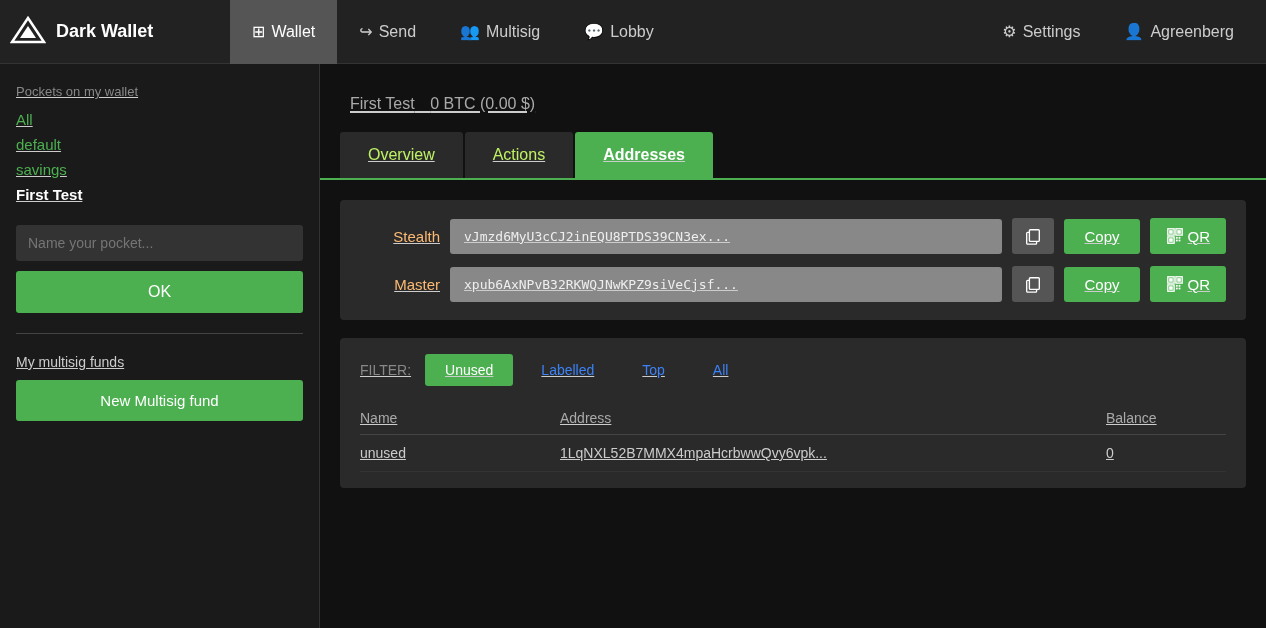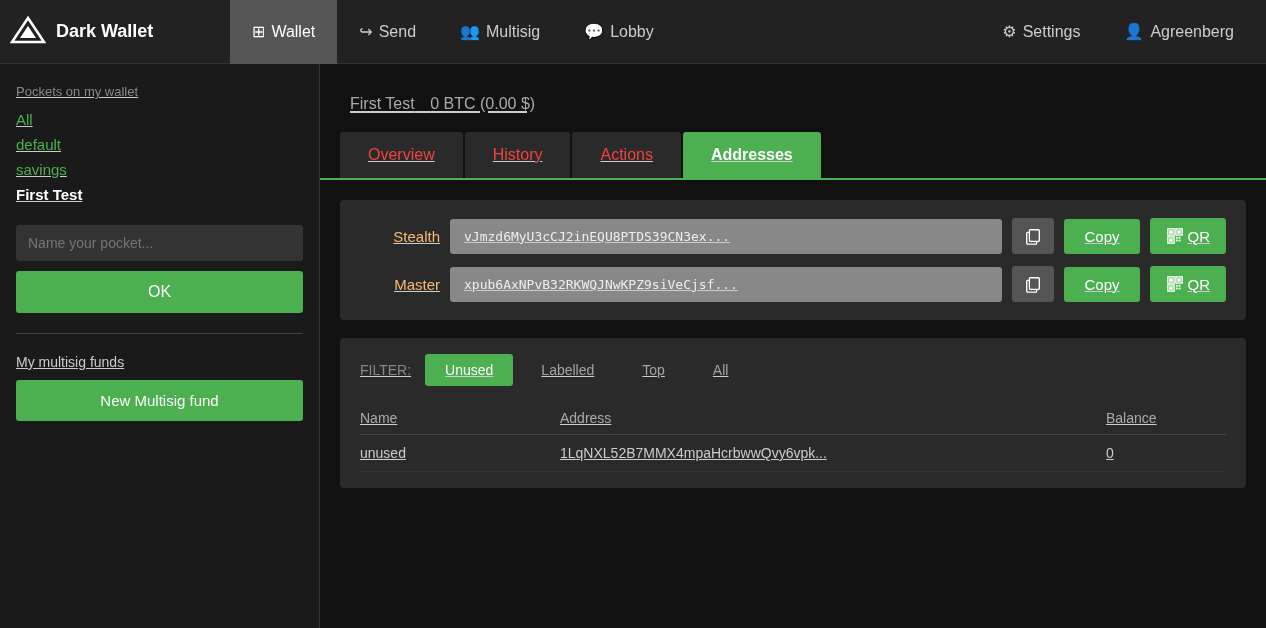--- a/index.html
+++ b/index.html
@@ -153,21 +153,21 @@
     .tabs {
       display: flex;
       padding: 0 20px;
       margin-bottom: 0;
       border-bottom: 2px solid #4caf50;
     }
     .tab {
       padding: 14px 28px;
       font-size: 16px;
       cursor: pointer;
-      color: #ef4444;
+      color: #bef264;
       background: #2a2a2a;
       border-radius: 3px 3px 0 0;
       margin-right: 2px;
     }
     .tab.active {
       background: #4caf50;
       color: #fff;
       font-weight: bold;
     }
     
@@ -255,21 +255,21 @@
       font-size: 14px;
       margin-right: 6px;
     }
     .filter-btn {
       padding: 8px 20px;
       border: none;
       border-radius: 3px;
       font-size: 14px;
       cursor: pointer;
       background: transparent;
-      color: #a3a3a3;
+      color: #3b82f6;
     }
     .filter-btn.active {
       background: #4caf50;
       color: #fff;
     }
     .table-header {
       display: grid;
       grid-template-columns: 200px 1fr 120px;
       padding: 8px 0;
       border-bottom: 1px solid #444;
@@ -362,23 +362,20 @@
 
   <div class="main">
     <div class="main-header">
       <span>First Test</span>
       &nbsp;<span>0 BTC (0.00 $)</span>
     </div>
 
     <div class="tabs">
       <div class="tab">
         <span>Overview</span>
-      </div>
-      <div class="tab">
-        <span>History</span>
       </div>
       <div class="tab">
         <span>Actions</span>
       </div>
       <div class="tab active">
         <span>Addresses</span>
       </div>
     </div>
 
     <div class="content">

